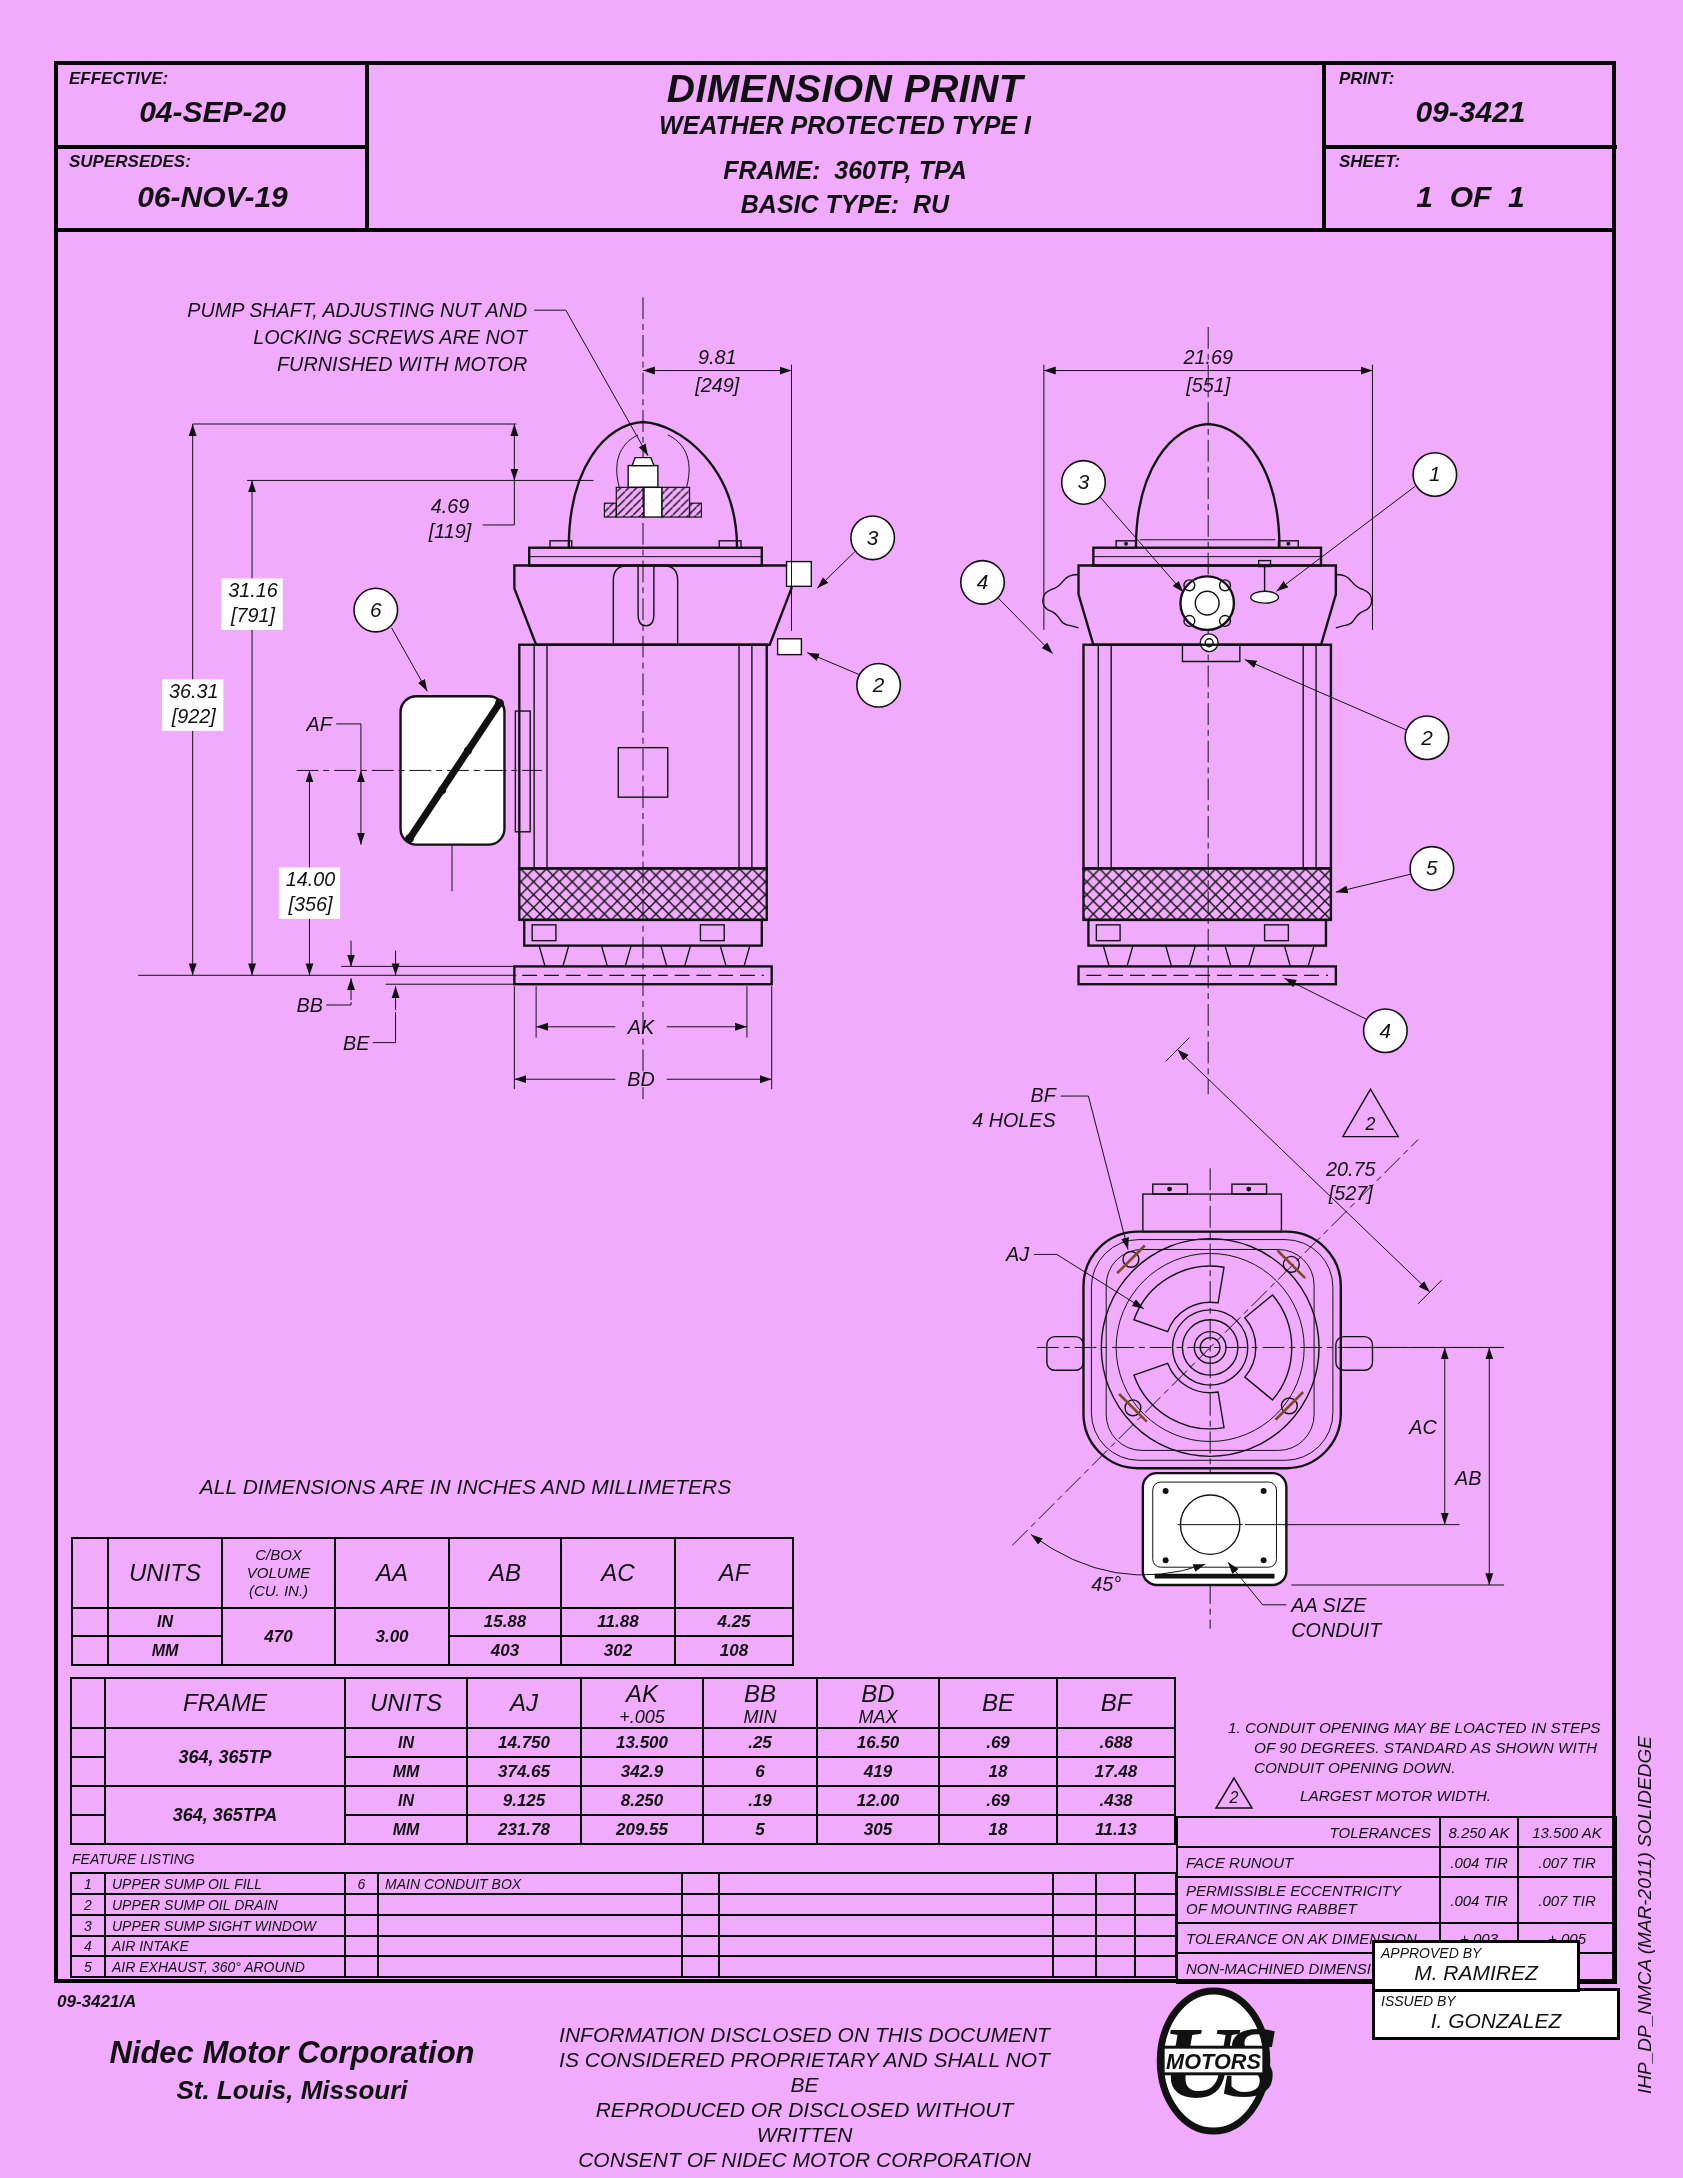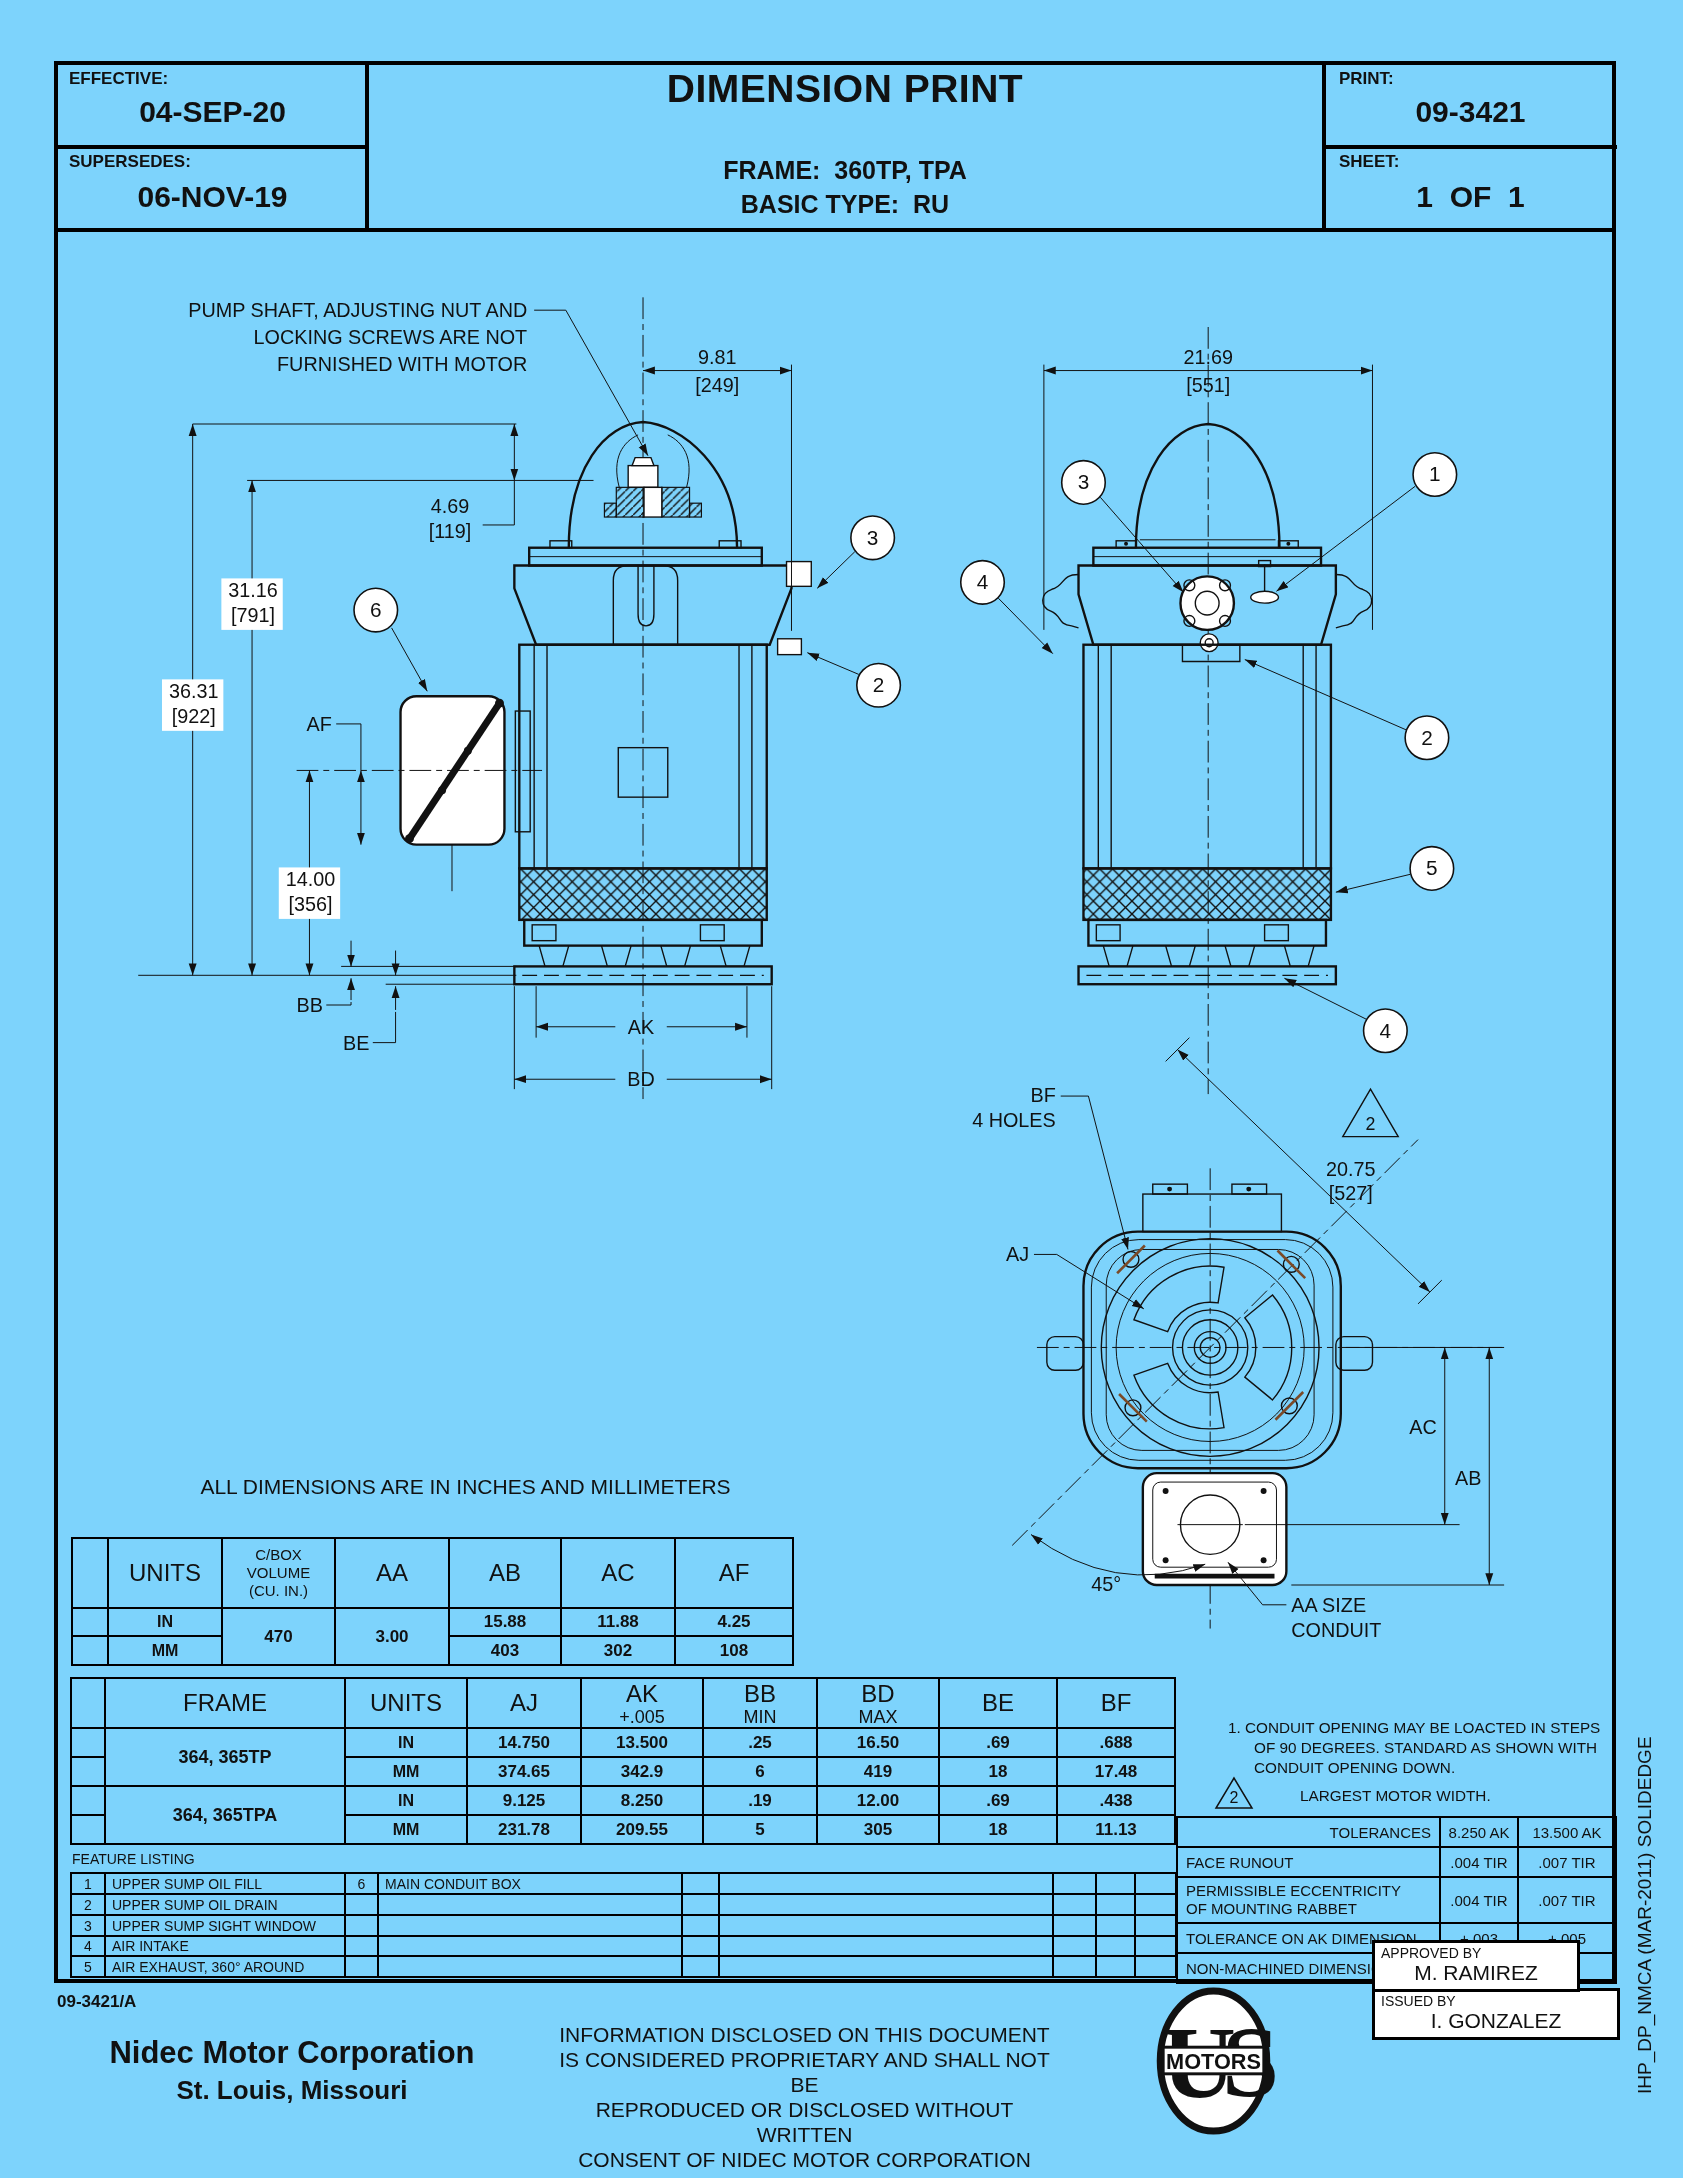--- a/index.html
+++ b/index.html
@@ -1,17 +1,17 @@
 <!DOCTYPE html>
 <html><head>
 <meta charset="utf-8">
 <style>
   html,body{margin:0;padding:0;background:#fff;}
-  .page{position:relative;width:1683px;height:2178px;background:#7dd3fc;overflow:hidden;
-        font-family:"Liberation Sans",sans-serif;color:#111;}
+  .page{position:relative;width:1683px;height:2178px;background:#f0abfc;overflow:hidden;
+        font-family:"Liberation Sans",sans-serif;color:#111;font-style:italic;}
   .abs{position:absolute;}
   
   .sheet-border{left:54px;top:61px;width:1562px;height:1922px;border:4px solid #000;box-sizing:border-box;}
   .tb-bottom{left:54px;top:228px;width:1562px;height:4px;background:#000;}
   .tb-v1{left:365px;top:61px;width:4px;height:170px;background:#000;}
   .tb-v2{left:1322px;top:61px;width:4px;height:170px;background:#000;}
   .tb-h-left{left:54px;top:145px;width:315px;height:4px;background:#000;}
   .tb-h-right{left:1322px;top:145px;width:295px;height:4px;background:#000;}
   .tb-label{font-size:17px;font-weight:bold;}
   .tb-value{font-size:30px;font-weight:bold;text-align:center;}
@@ -75,20 +75,21 @@
   <div class="abs tb-v2"></div>
   <div class="abs tb-h-left"></div>
   <div class="abs tb-h-right"></div>
 
   <div class="abs tb-label" style="left:69px;top:69px;">EFFECTIVE:</div>
   <div class="abs tb-value" style="left:74px;top:95px;width:277px;">04-SEP-20</div>
   <div class="abs tb-label" style="left:69px;top:152px;">SUPERSEDES:</div>
   <div class="abs tb-value" style="left:74px;top:180px;width:277px;">06-NOV-19</div>
 
   <div class="abs title-main">DIMENSION PRINT</div>
+  <div class="abs title-sub">WEATHER PROTECTED TYPE I</div>
   <div class="abs title-line" style="top:156px;">FRAME:  360TP, TPA</div>
   <div class="abs title-line" style="top:190px;">BASIC TYPE:  RU</div>
 
   <div class="abs tb-label" style="left:1339px;top:69px;">PRINT:</div>
   <div class="abs tb-value" style="left:1337px;top:95px;width:267px;">09-3421</div>
   <div class="abs tb-label" style="left:1339px;top:152px;">SHEET:</div>
   <div class="abs tb-value" style="left:1337px;top:180px;width:267px;white-space:pre;">1  OF  1</div>
 
   <svg class="abs" style="left:54px;top:231px;width:1569px;height:1452px;" viewBox="55 233 1585 1467">
     <defs>

